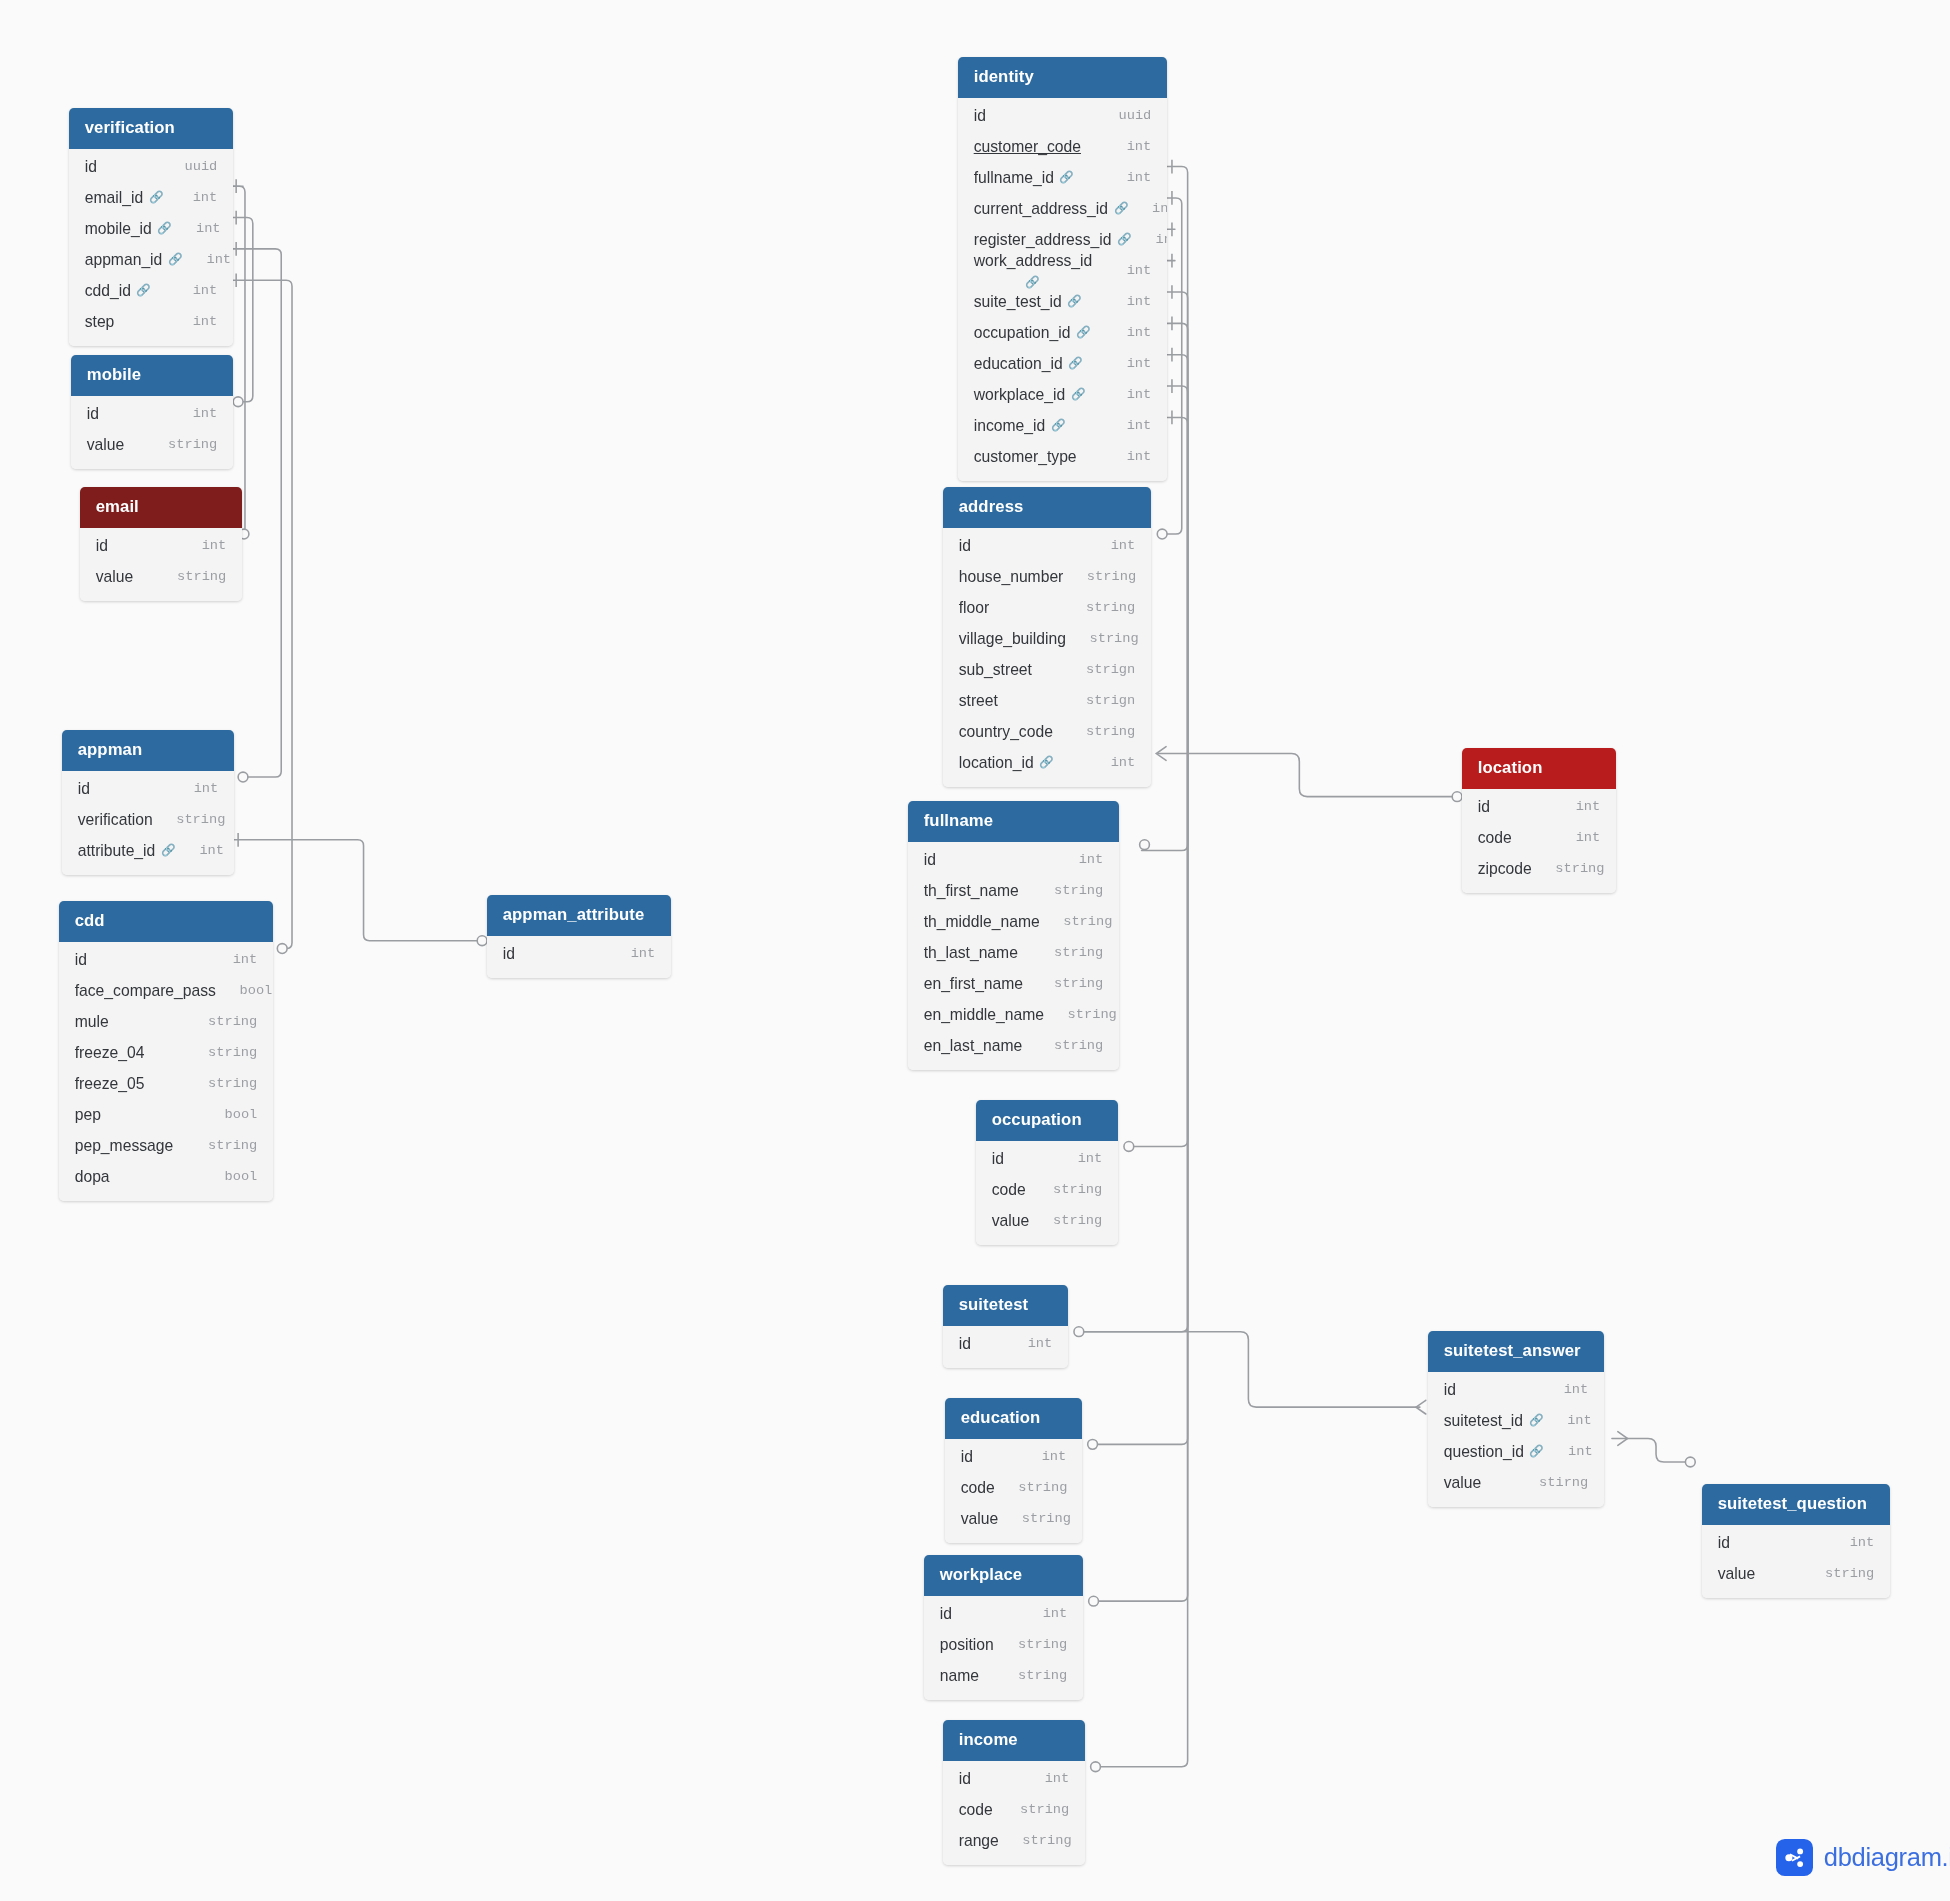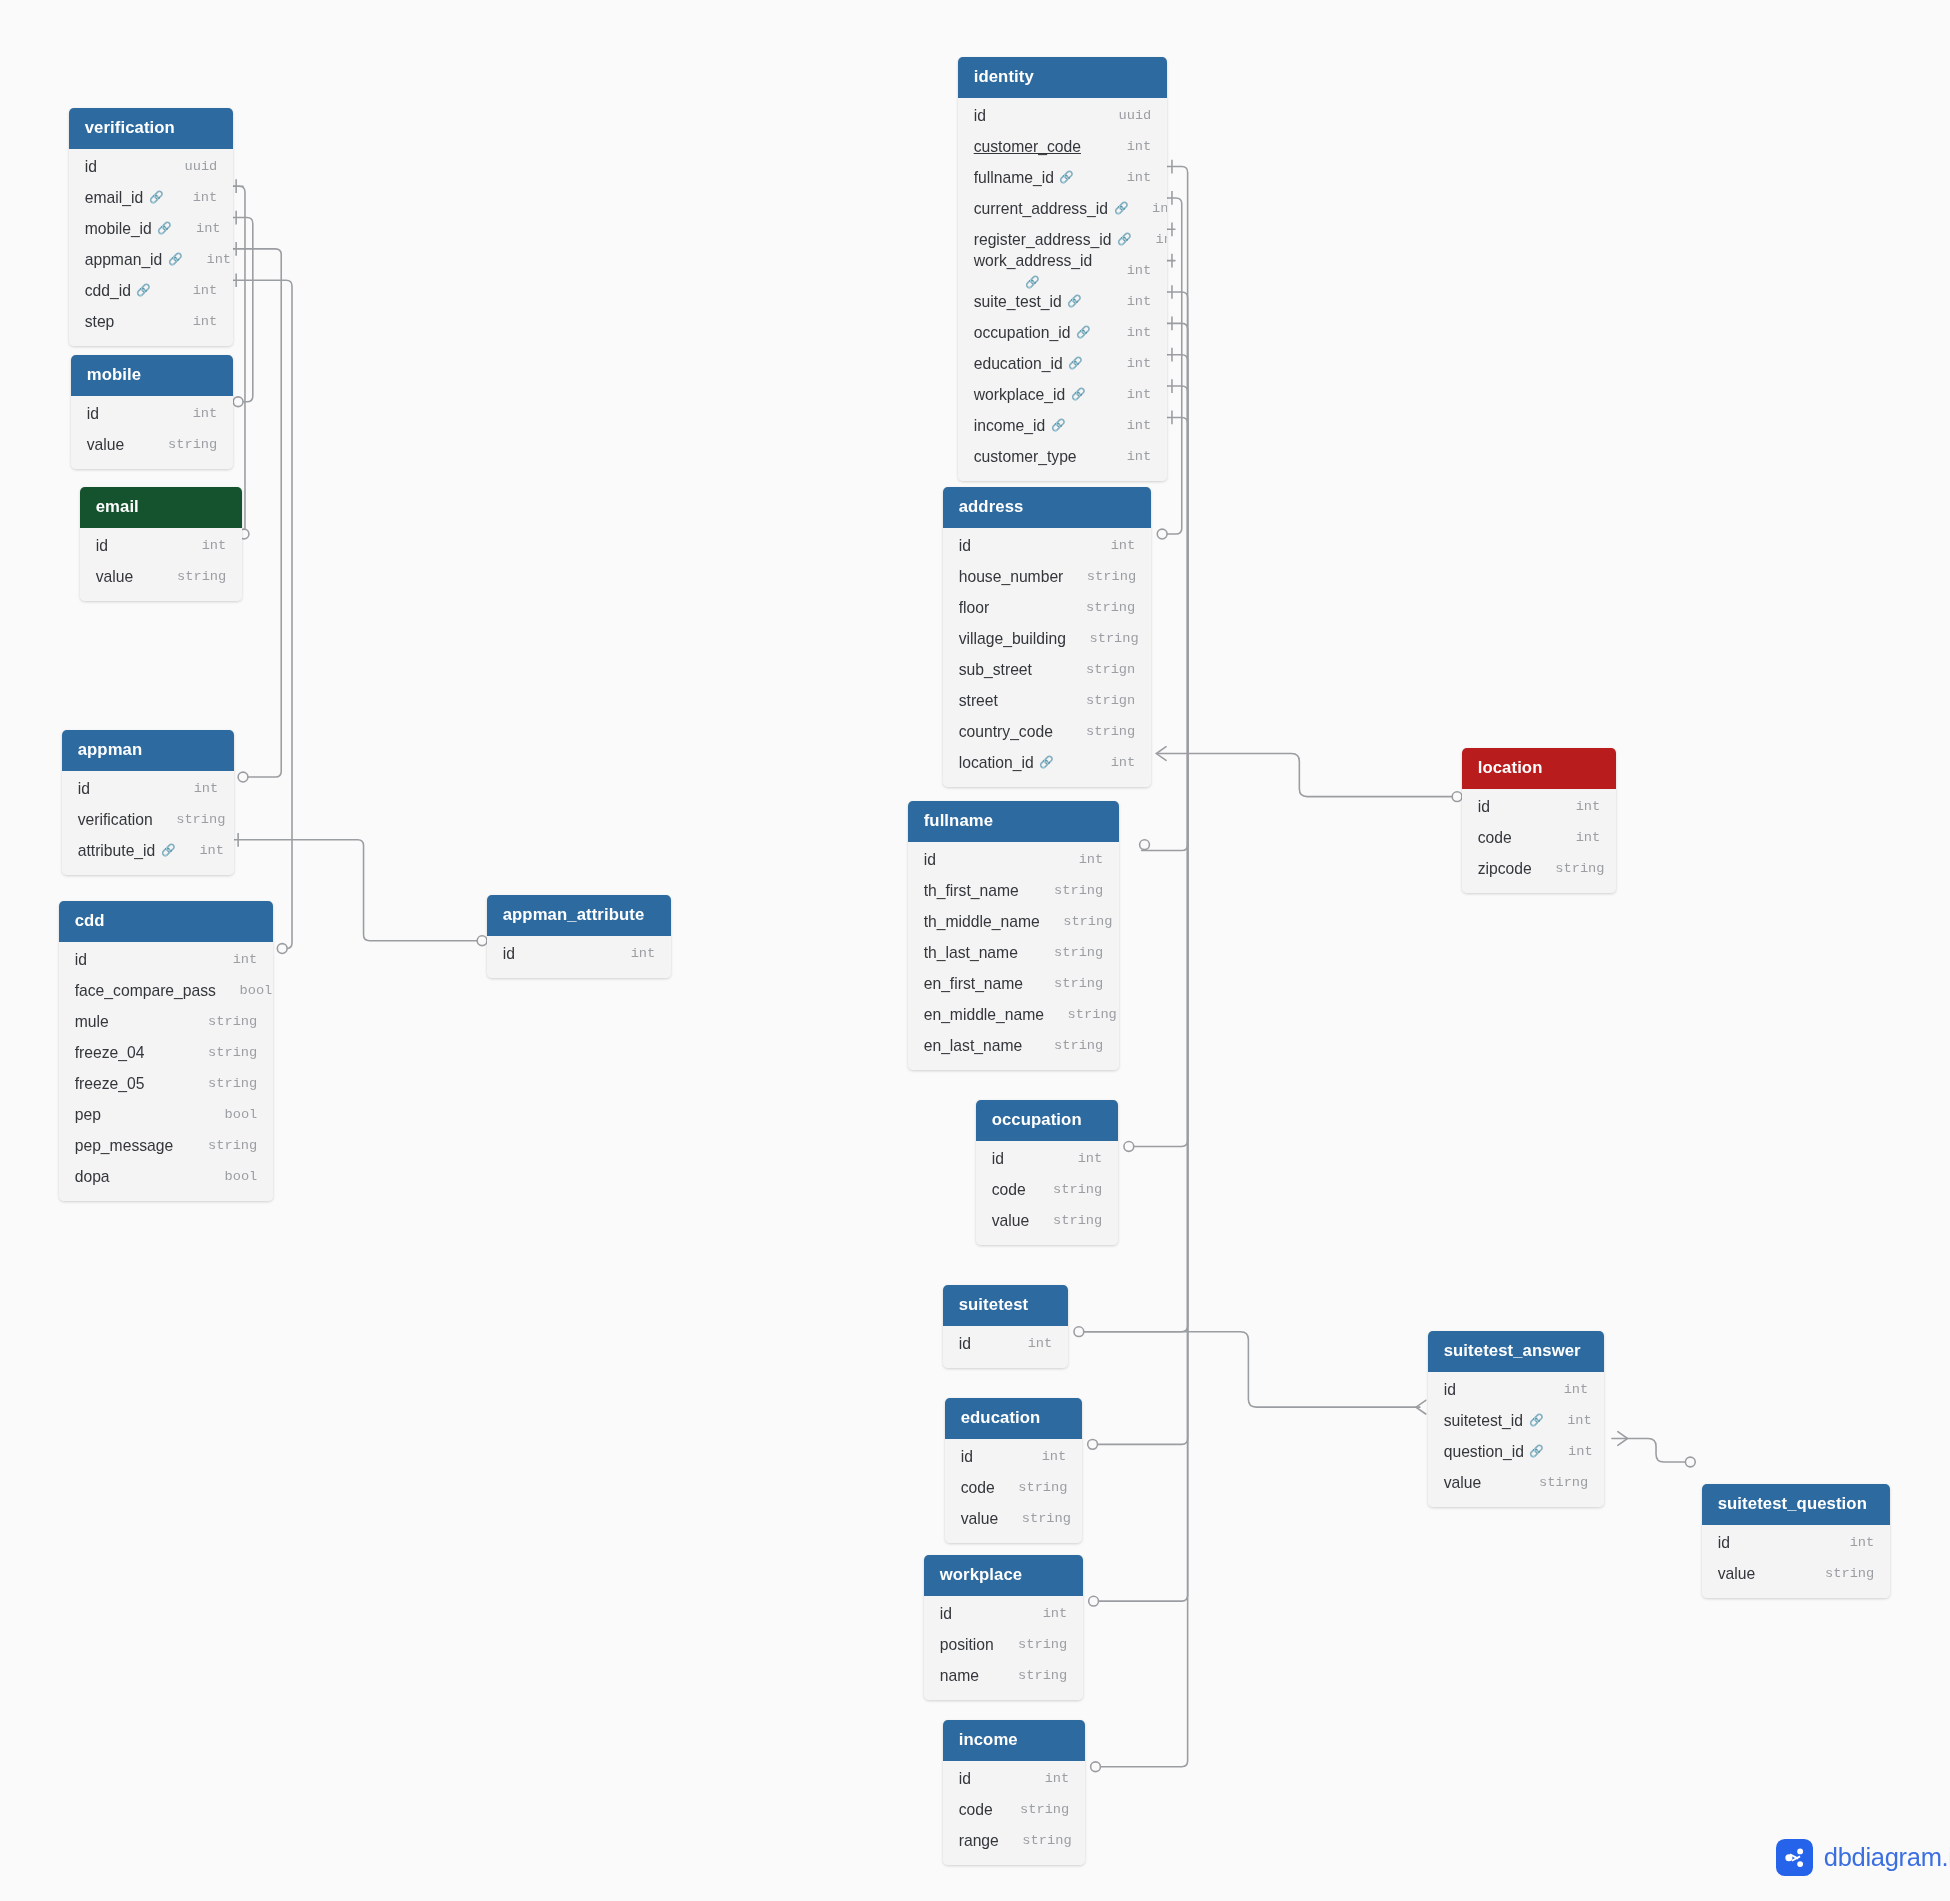--- a/index.html
+++ b/index.html
@@ -205,21 +205,21 @@
           </div>
           <div class="row">
             <div class="fname" style="color: rgb(51, 54, 59);">
               <span>value</span>
             </div>
             <div class="ftype" style="color: rgb(155, 158, 163);">string</div>
           </div>
         </div>
       </div>
       <div class="tbl" style="left: 80px; top: 487px; width: 162px;">
-        <div class="tbl-head" style="background: #14532d; color: rgb(255, 255, 255);">email</div>
+        <div class="tbl-head" style="background: #7f1d1d; color: rgb(255, 255, 255);">email</div>
         <div class="tbl-body" style="background: rgb(244, 244, 244);">
           <div class="row">
             <div class="fname" style="color: rgb(51, 54, 59);">
               <span>id</span>
             </div>
             <div class="ftype" style="color: rgb(155, 158, 163);">int</div>
           </div>
           <div class="row">
             <div class="fname" style="color: rgb(51, 54, 59);">
               <span>value</span>

